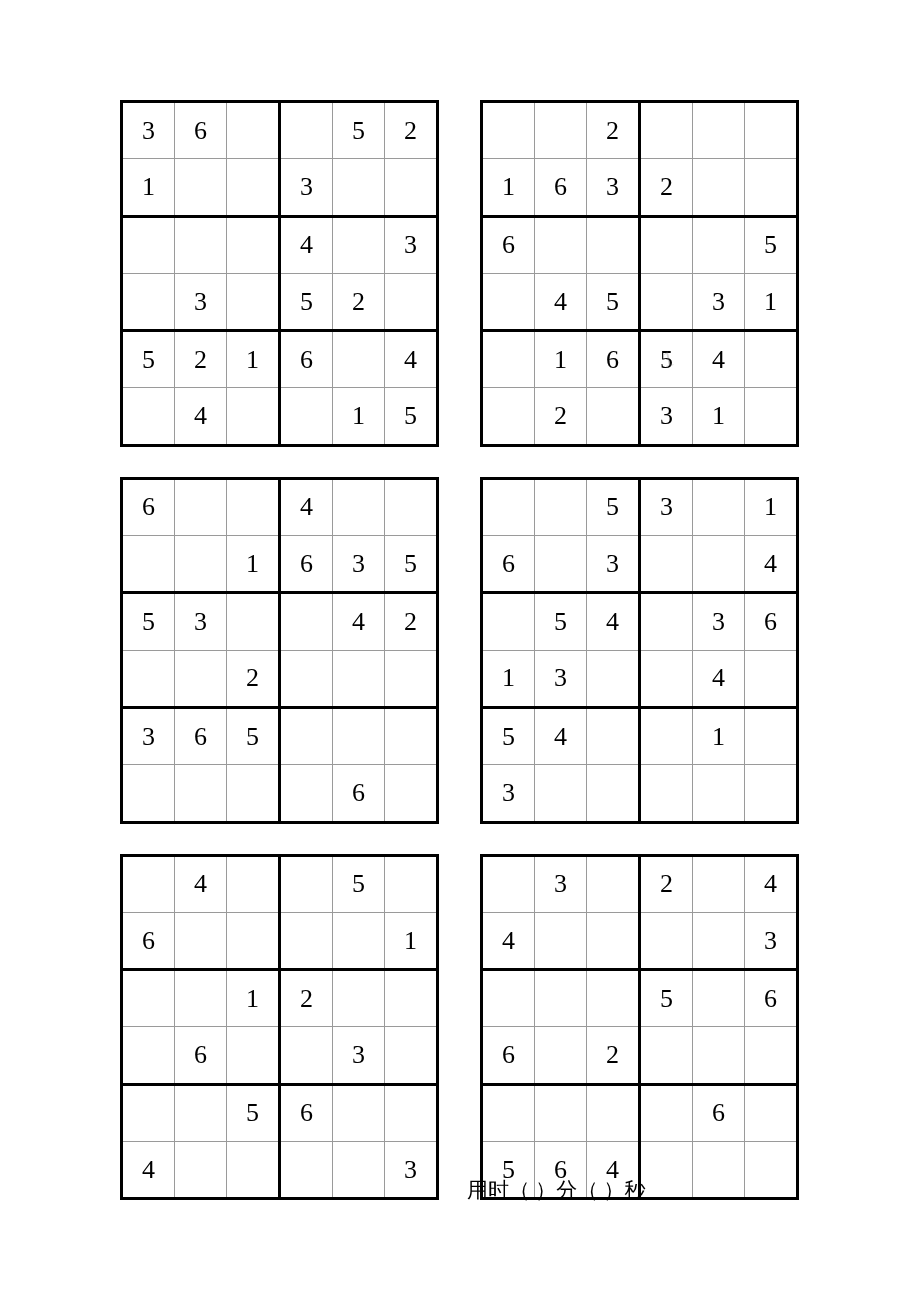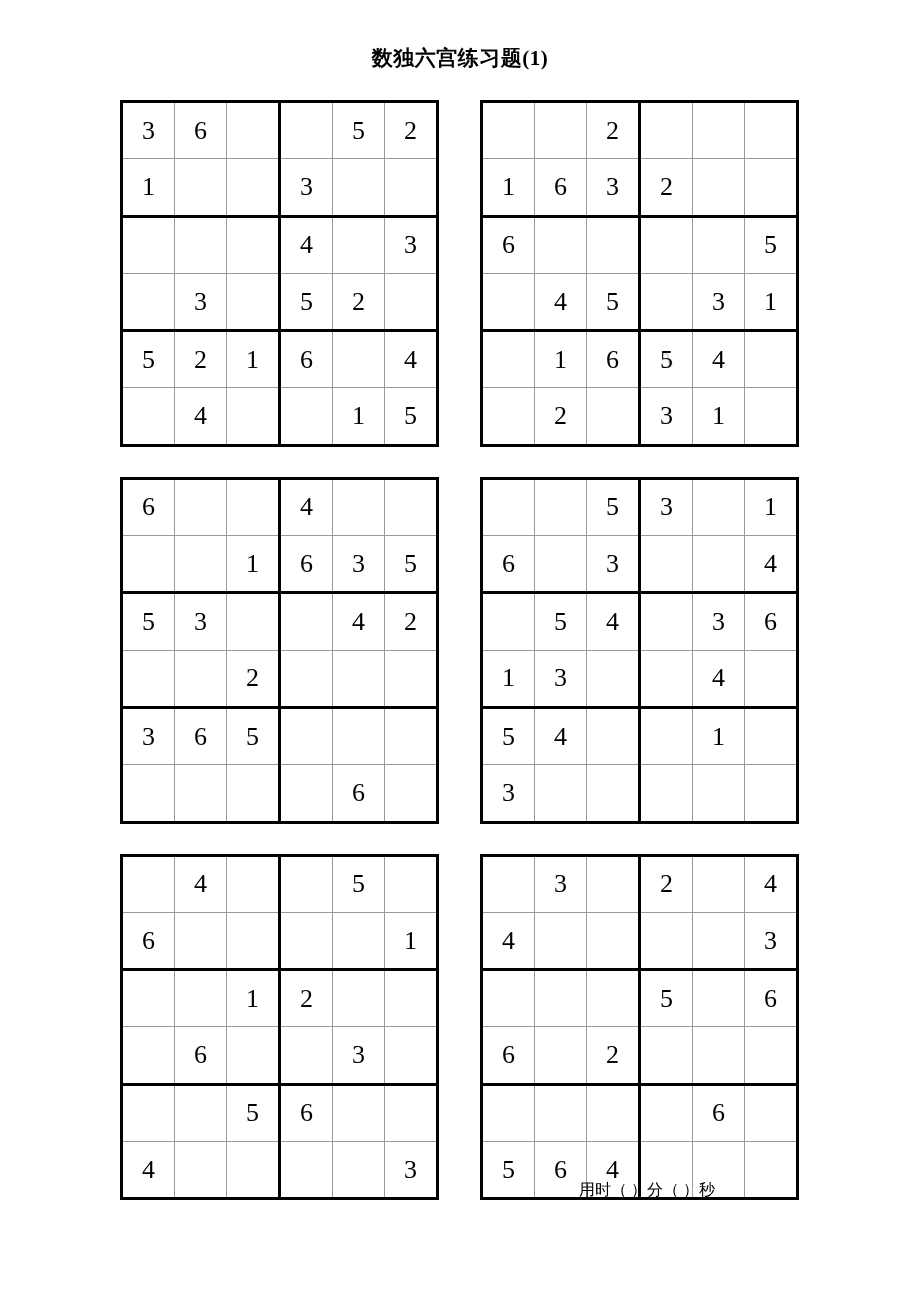--- a/index.html
+++ b/index.html
@@ -96,35 +96,33 @@
     top: 50%;
     transform: translate(-40%, -55%) rotate(-12deg);
     font-size: 22px;
     color: rgba(120, 120, 120, 0.30);
     pointer-events: none;
     font-family: "Liberation Serif", "DejaVu Serif", serif;
   }
 
   .footer-note {
     position: absolute;
-    left: 494px;
+    left: 467px;
     top: 1176px;
     width: 306px;
-    text-align: center;
-    font-size: 16px;
+    font-size: 21px;
     line-height: 28px;
     white-space: nowrap;
   }
 </style>
 </head>
 <body>
 
 <div class="page">
 
-  <div class="page-title">数独六宫练习题(1)</div>
 
   <div class="grid-area">
 
     <div class="grid-row">
       <table class="sudoku">
           <tbody>
             <tr>
               <td>
                 <span class="cell-val">3</span>
               </td>

